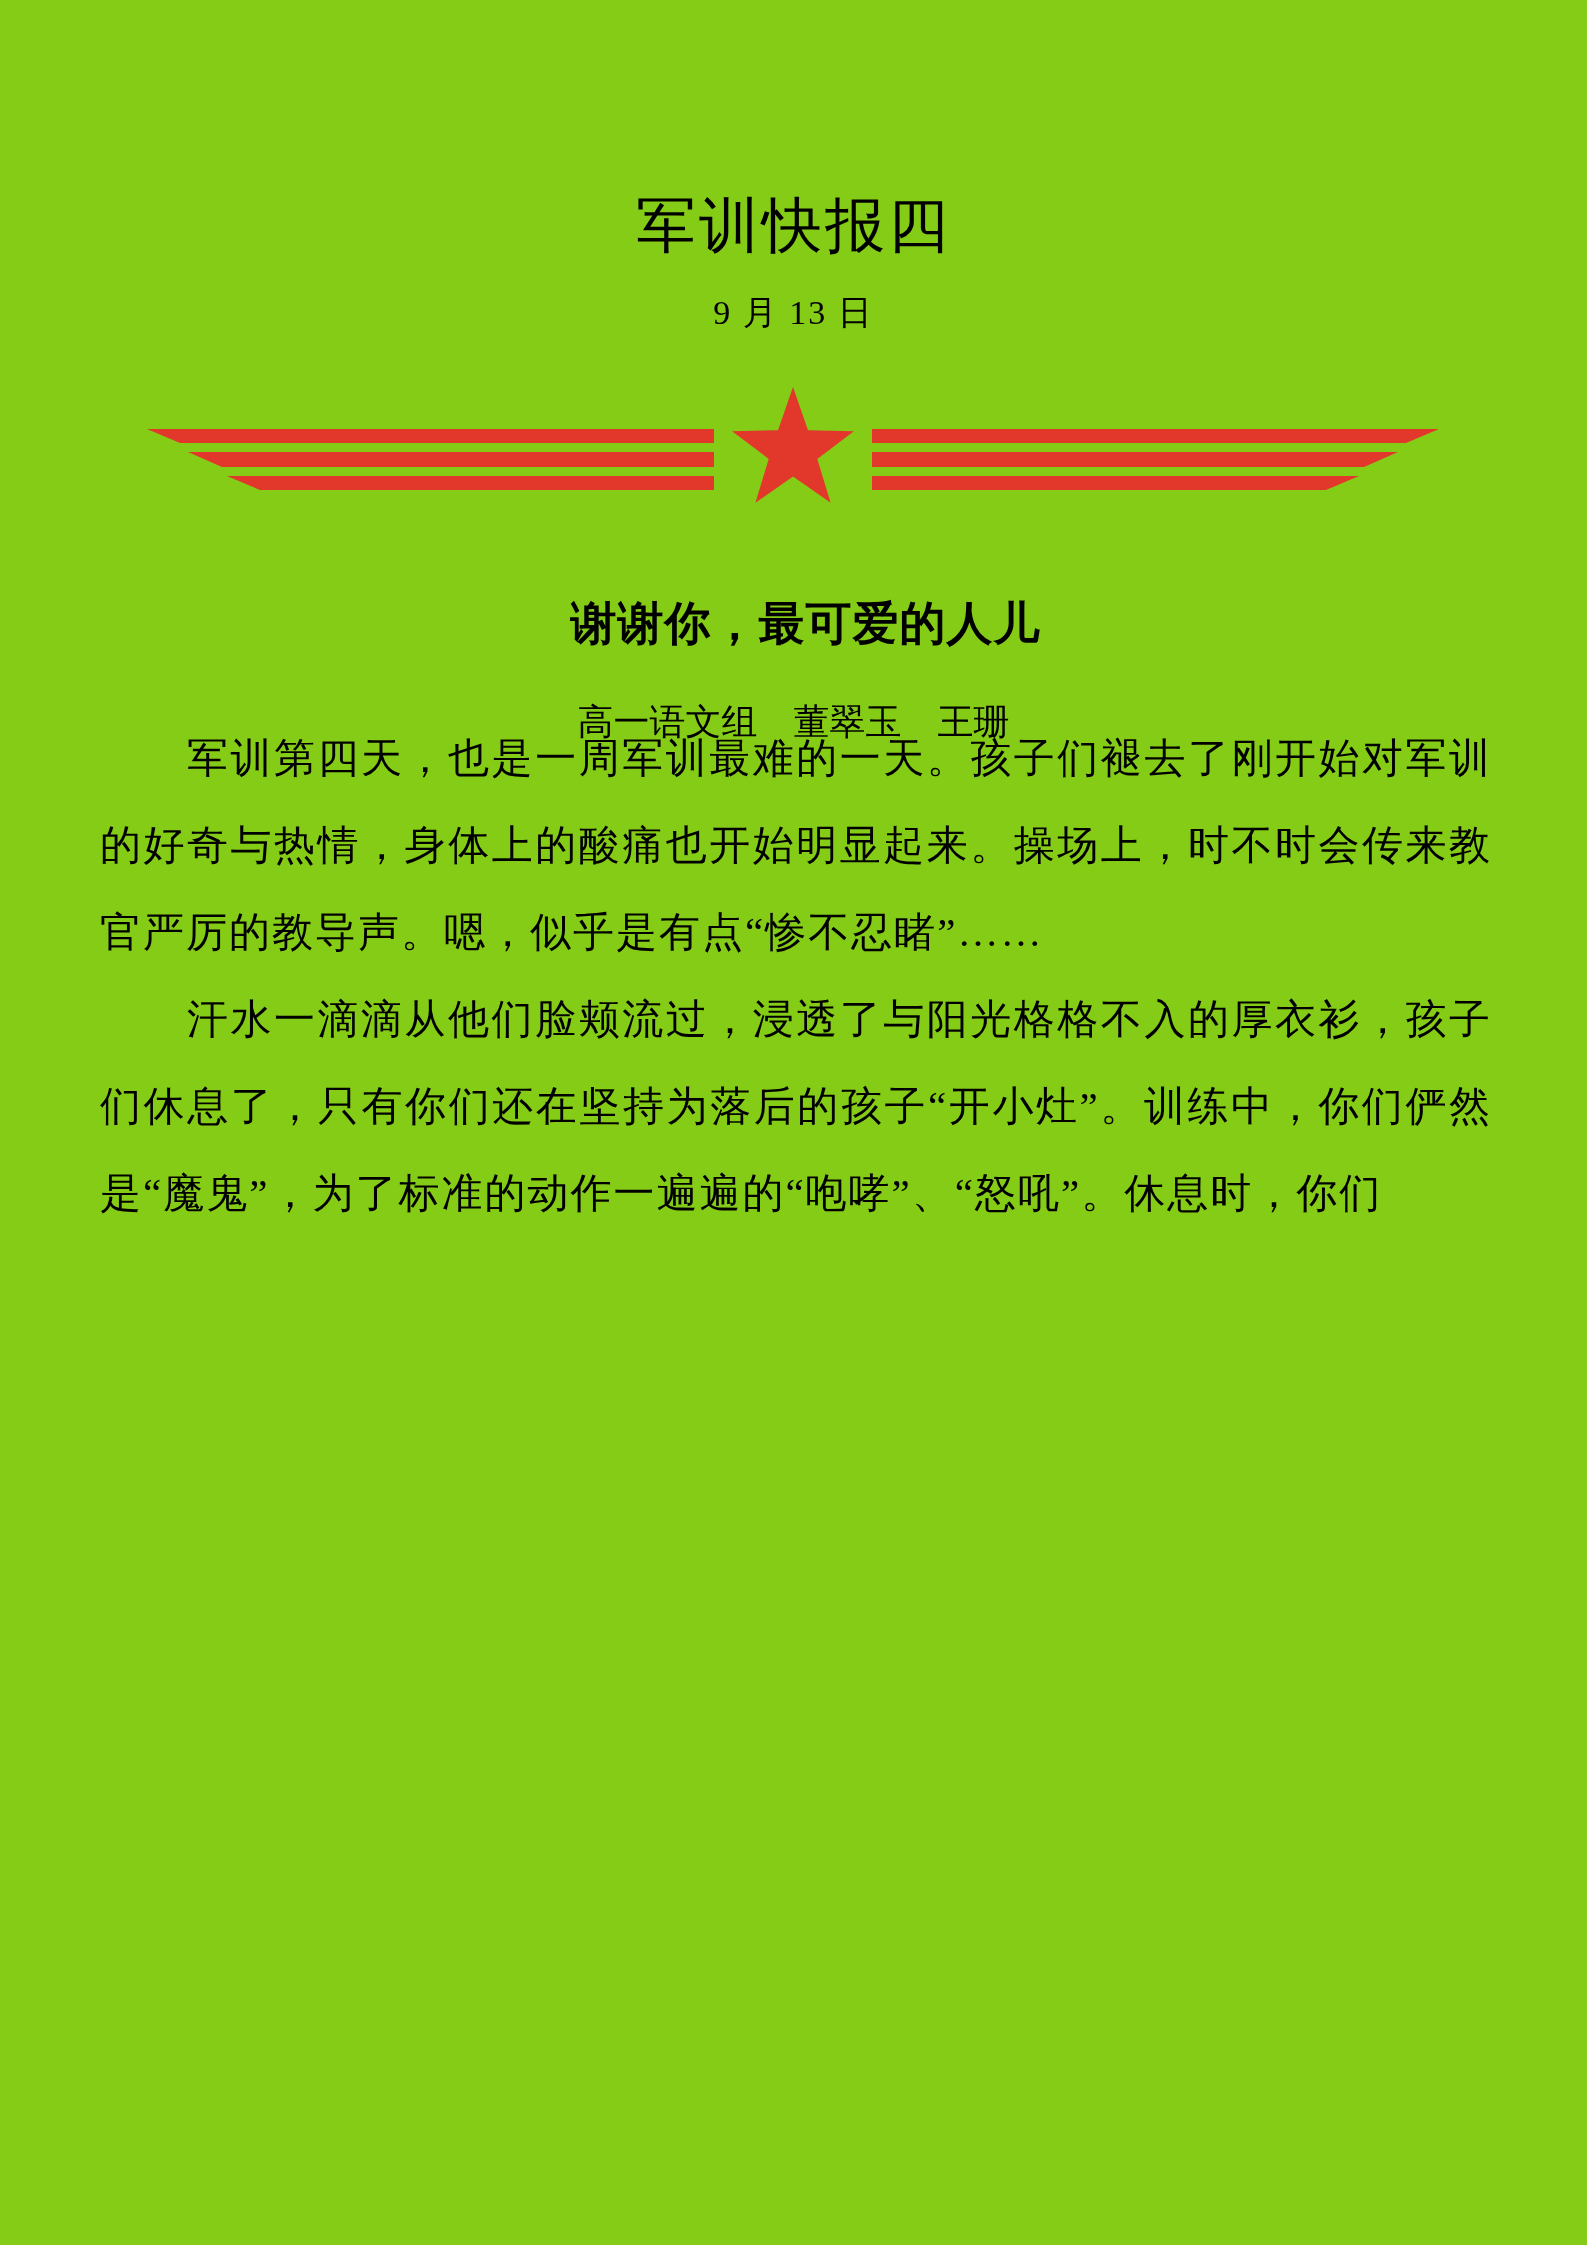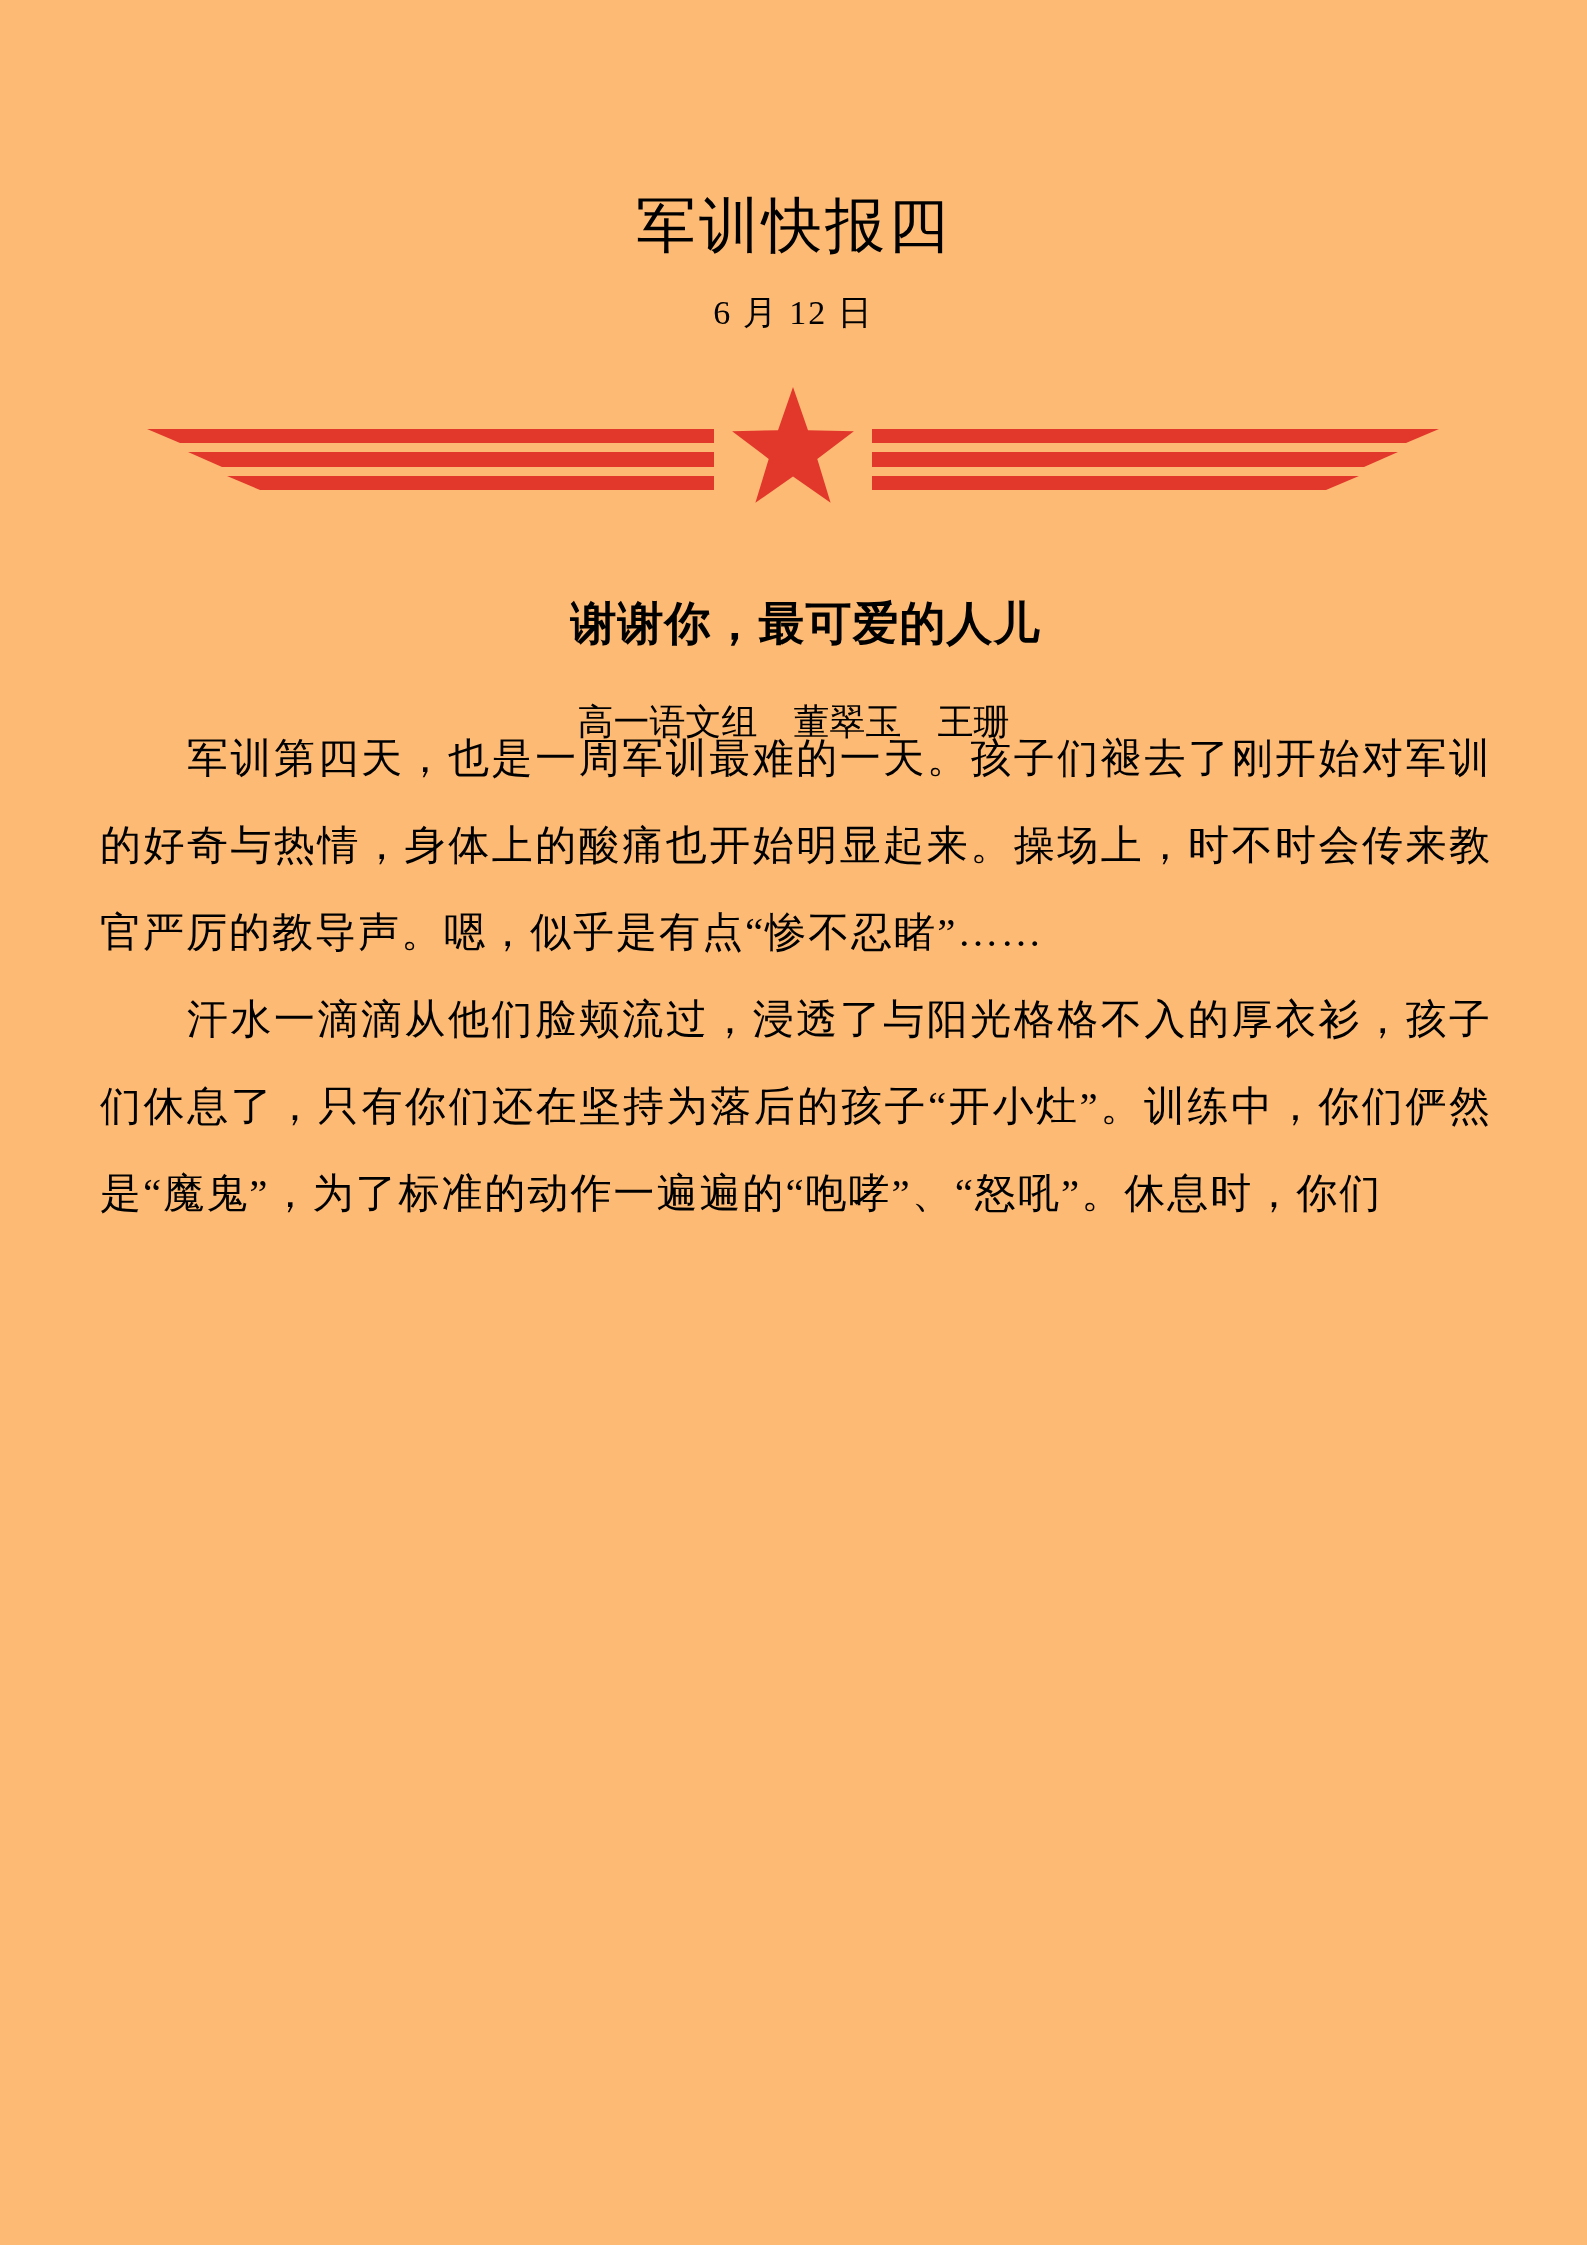--- a/index.html
+++ b/index.html
@@ -4,21 +4,21 @@
 <style>
   html, body {
     margin: 0;
     padding: 0;
     background: #ffffff;
   }
   .page {
     position: relative;
     width: 1587px;
     height: 2245px;
-    background: #fdba74;
+    background: #84cc16;
     overflow: hidden;
     font-family: "Liberation Serif", serif;
     color: #000000;
   }
   .doc-title {
     position: absolute;
     top: 196px;
     left: 0;
     width: 100%;
     margin: 0;
@@ -92,21 +92,21 @@
     text-indent: 87px;
   }
 </style>
 </head>
 <body>
 
 <div class="page">
 
   <h1 class="doc-title">军训快报四</h1>
 
-  <div class="doc-date">6 月 12 日</div>
+  <div class="doc-date">9 月 13 日</div>
 
   <svg class="emblem" viewBox="0 0 1587 130" xmlns="http://www.w3.org/2000/svg">
 
     <polygon points="147,44 714,44 714,58 180,58" fill="#e2382c"></polygon>
     <polygon points="188,67 714,67 714,82 222,82" fill="#e2382c"></polygon>
     <polygon points="227,91 714,91 714,105 260,105" fill="#e2382c"></polygon>
 
     <polygon points="793,2 808,45.3 853.9,46.2 817.3,73.9 830.6,117.8 793,91.6 755.4,117.8 768.7,73.9 732.1,46.2 778,45.3" fill="#e2382c"></polygon>
 
     <polygon points="872,44 1439,44 1406,58 872,58" fill="#e2382c"></polygon>

